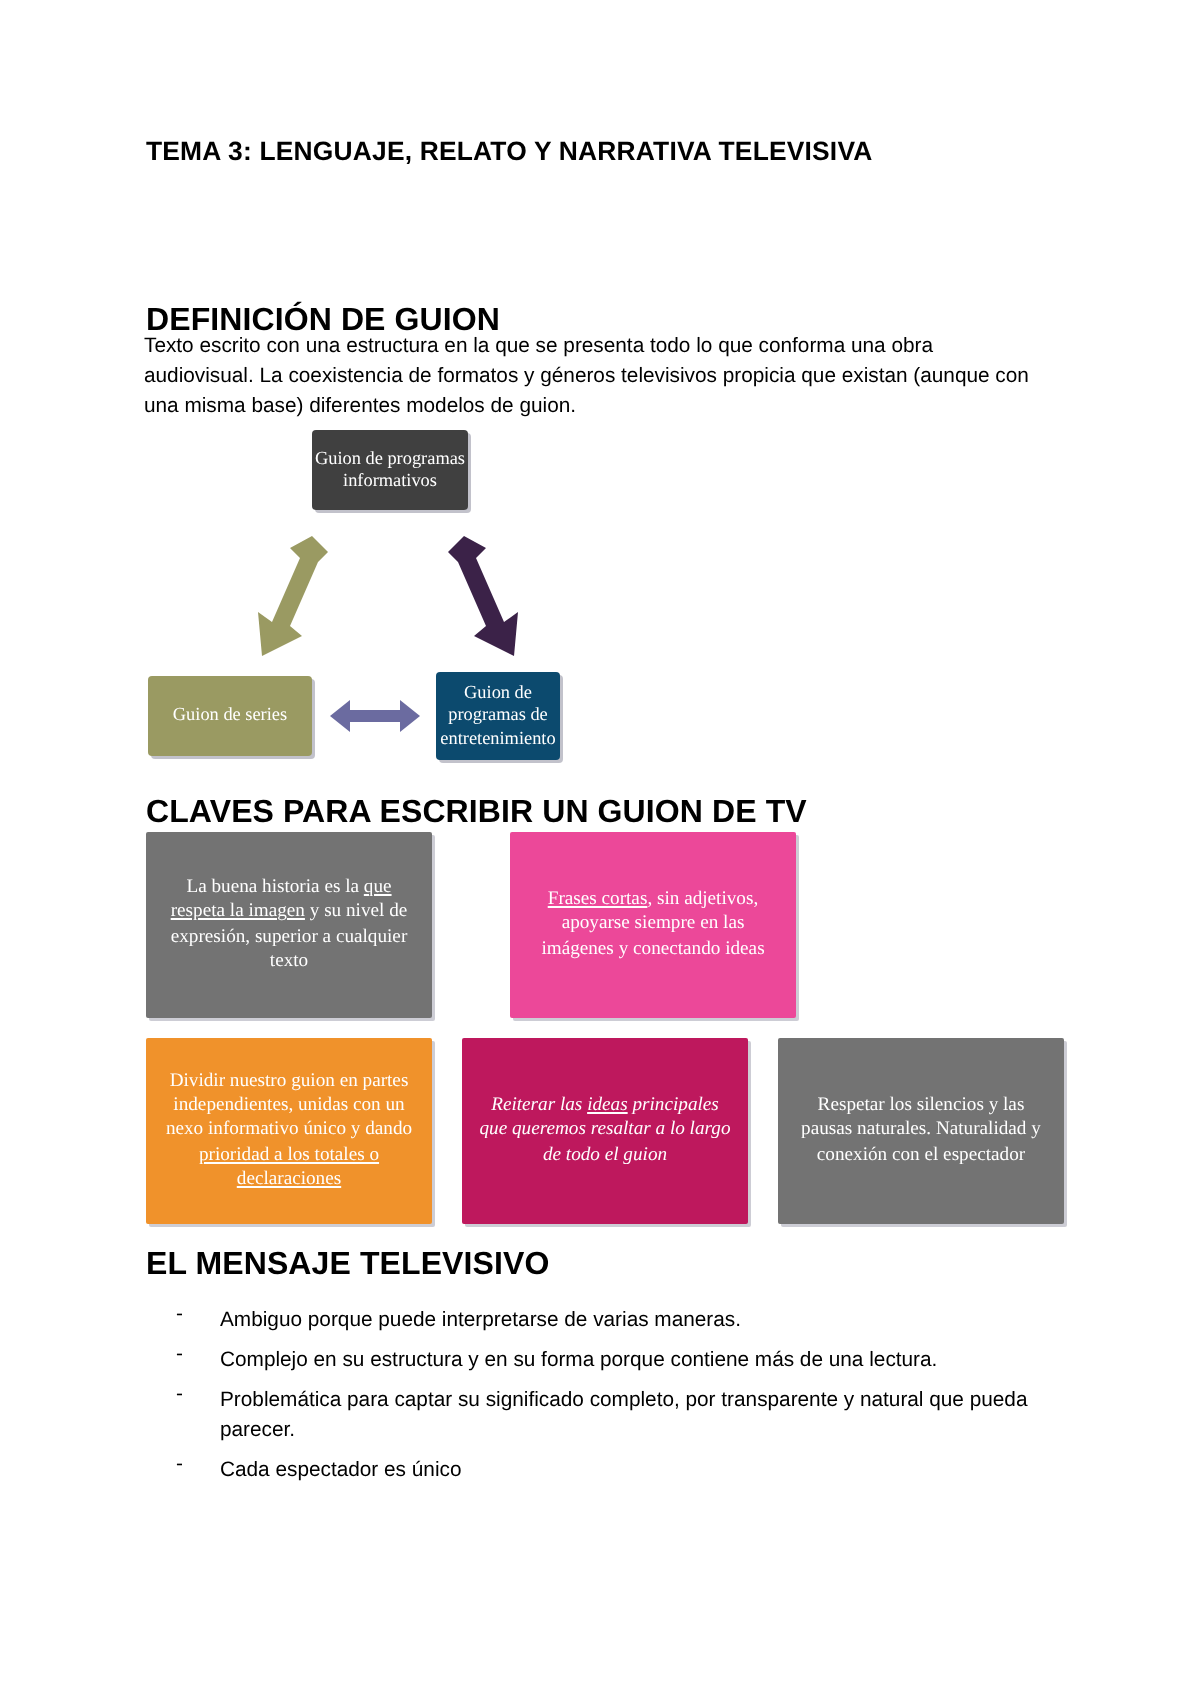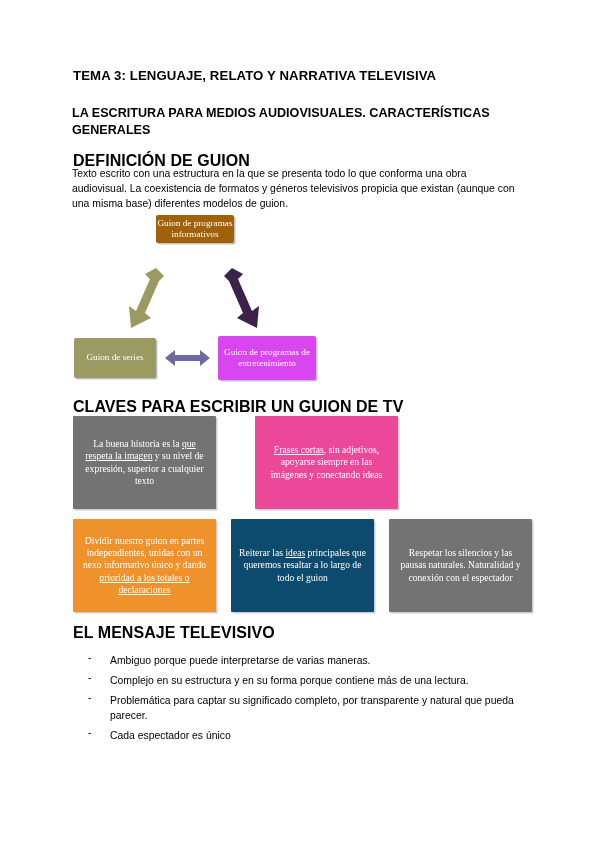--- a/index.html
+++ b/index.html
@@ -115,36 +115,36 @@
     display: flex;
     align-items: center;
     justify-content: center;
     border-radius: 2px;
     box-shadow: 1.5px 1.5px 0 rgba(120,120,140,0.45);
   }
   #dbox-informativos {
     left: 96px;
     top: 5px;
     width: 78px;
-    height: 28px;
-    background: #a16207;
+    height: 40px;
+    background: #404040;
   }
   #dbox-series {
     left: 14px;
     top: 128px;
     width: 82px;
     height: 40px;
     background: #9A9A62;
   }
   #dbox-entretenimiento {
     left: 158px;
     top: 126px;
-    width: 98px;
+    width: 62px;
     height: 44px;
-    background: #d946ef;
+    background: #0c4a6e;
   }
   .diag-svg {
     position: absolute;
     left: 0; top: 0;
     width: 300px;
     height: 185px;
     pointer-events: none;
   }
 
   
@@ -175,30 +175,29 @@
     border-radius: 1px;
     box-shadow: 1.5px 1.5px 0 rgba(130,130,150,0.4);
   }
   .key-box .inner { width: 100%; }
   .u { text-decoration: underline; }
 
   .c-darkpurple { background: #737373; }
   .c-bluepurple { background: #ec4899; margin-left: 24px; }
   .c-olive      { background: #9A9A62; }
   .c-orange     { background: #F0922B; }
-  .c-yellowolive{ background: #0c4a6e; }
+  .c-yellowolive{ background: #be185d; font-style: italic; }
 </style>
 </head>
 <body>
 
 <div class="page">
 
   <div class="h-main">TEMA 3: LENGUAJE, RELATO Y NARRATIVA TELEVISIVA</div>
 
-  <div class="h-sub">LA ESCRITURA PARA MEDIOS AUDIOVISUALES. CARACTERÍSTICAS GENERALES</div>
 
   <div class="h-small" id="h-definicion">DEFINICIÓN DE GUION</div>
   <div class="body-par">Texto escrito con una estructura en la que se presenta todo lo que conforma una obra audiovisual. La coexistencia de formatos y géneros televisivos propicia que existan (aunque con una misma base) diferentes modelos de guion.</div>
 
   <div class="diagram">
 
     <svg class="diag-svg" viewBox="0 0 300 185">
 
       <g>
         <polygon points="96,58 104,66 99,71 85,103 91,108 71,118 69,96 76,101 90,69 85,64" fill="#9A9A62"></polygon>

